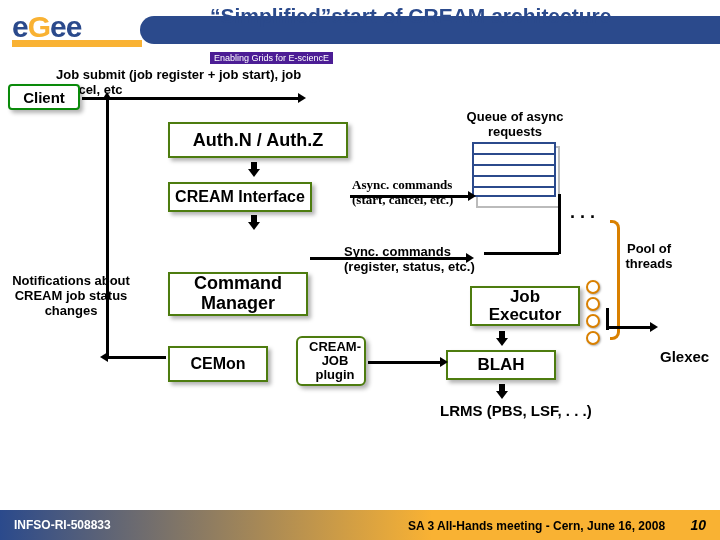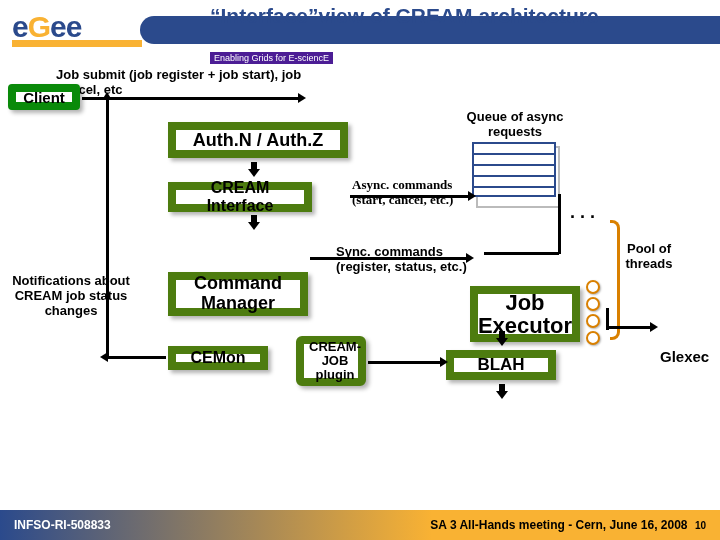--- a/index.html
+++ b/index.html
@@ -13,38 +13,38 @@
   .logo { position: absolute; top: 10px; left: 12px; width: 150px; height: 55px; }
   .logo-text { font-size: 30px; font-weight: bold; letter-spacing: -1px; }
   .logo .e1 { color: #2b4a8c; }
   .logo .g  { color: #f9b233; }
   .logo .e2 { color: #2b4a8c; }
   .logo .e3 { color: #2b4a8c; }
   .logo-underline { width: 130px; height: 7px; background: #f9b233; margin-top: -4px; }
   
   
   .diagram { position: relative; width: 100%; height: 420px; }
-  .box { position: absolute; border: 8px solid #4d7c0f; background: #fff; display: flex; align-items: center; justify-content: center; text-align: center; font-weight: bold; box-shadow: 3px 3px 4px rgba(0,0,0,.3); }
+  .box { position: absolute; border: 2px solid #4d7c0f; background: #fff; display: flex; align-items: center; justify-content: center; text-align: center; font-weight: bold; box-shadow: 3px 3px 4px rgba(0,0,0,.3); }
   .box.small { font-size: 13px; }
   .box.green { border-color: #0a8a0a; }
   
   .client-box { top: 14px; left: 8px; width: 72px; height: 26px; font-size: 15px; border-radius: 4px; }
   .authn-box { top: 52px; left: 168px; width: 180px; height: 36px; font-size: 18px; }
   .cream-box { top: 112px; left: 168px; width: 144px; height: 30px; font-size: 16px; }
   .cmdmgr-box { top: 166px; left: 168px; width: 140px; height: 44px; font-size: 18px; line-height: 1.1; margin-top: 36px; }
-  .cemon-box  { top: 276px; left: 168px; width: 100px; height: 24px; font-size: 16px; }
+  .cemon-box  { top: 276px; left: 168px; width: 100px; height: 36px; font-size: 16px; }
   .plugin-box { top: 266px; left: 296px; width: 70px; height: 50px; font-size: 12px; border-radius: 6px; line-height: 1.1; padding-left: 8px; }
-  .jobexec-box{ top: 216px; left: 470px; width: 110px; height: 56px; font-size: 22px; line-height: 1.05; }
+  .jobexec-box{ top: 216px; left: 470px; width: 110px; height: 40px; font-size: 17px; line-height: 1.05; }
   .blah-box   { top: 280px; left: 446px; width: 110px; height: 30px; font-size: 17px; }
   
   .label { position: absolute; font-size: 13px; font-weight: bold; color: #000; line-height: 1.15; }
   .jobsubmit-label { top: -2px; left: 56px; width: 260px; }
   .queue-label { top: 40px; left: 460px; width: 110px; text-align: center; }
   .async-label { top: 108px; left: 352px; width: 130px; font-family: Liberation Serif, serif; }
-  .sync-label  { top: 175px; left: 336px; width: 150px; }
+  .sync-label  { top: 175px; left: 344px; width: 150px; }
   .pool-label  { top: 172px; left: 614px; width: 70px; text-align: center; }
   .glexec-label{ top: 242px; left: 660px; font-size: 15px; margin-top: 36px; }
   .lrms-label  { top: 332px; left: 440px; font-size: 15px; }
   .notif-label { top: 204px; left: 6px; width: 130px; text-align: center; }
   .dots-label  { top: 132px; left: 570px; font-size: 18px; font-weight: bold; }
   
   
   .queue { position: absolute; top: 72px; left: 472px; width: 84px; height: 62px; }
   .queue-slot { width: 100%; height: 11px; border: 2px solid #2b4a8c; border-bottom: 0; background: #fff; }
   .queue-slot:last-child { border-bottom: 2px solid #2b4a8c; }
@@ -78,34 +78,34 @@
   
   
   .cap-right { position: absolute; border-top: 5px solid transparent; border-bottom: 5px solid transparent; border-left: 8px solid #000; }
   .cap-left  { position: absolute; border-top: 5px solid transparent; border-bottom: 5px solid transparent; border-right: 8px solid #000; }
   .cap-up    { position: absolute; border-left: 5px solid transparent; border-right: 5px solid transparent; border-bottom: 8px solid #000; }
   
   
   .footer { position: absolute; bottom: 0; left: 0; right: 0; height: 30px; background: linear-gradient(to right, #2b4a8c 0%, #f9b233 60%, #f9b233 100%); display: flex; align-items: center; justify-content: space-between; padding: 0 14px; font-size: 12px; }
   .footer-left { color: #fff; font-weight: bold; }
   .footer-right { color: #000; font-weight: bold; }
-  .footer-page { margin-left: 4px; font-size: 10px; }
+  .footer-page { margin-left: 22px; font-size: 14px; font-style: italic; }
 </style>
 </head>
 <body>
 
 <div class="header">
   <div class="header-bar"></div>
   <div class="logo">
     <span class="logo-text">
       <span class="e1">e</span><span class="g">G</span><span class="e2">e</span><span class="e3">e</span>
     </span>
     <div class="logo-underline"></div>
   </div>
-  <div class="title">“Interface”view of CREAM architecture</div>
+  <div class="title">“Simplified”start of CREAM architecture</div>
   <div class="subtitle">Enabling Grids for E-sciencE</div>
 </div>
 
 <div class="diagram">
 
   <div class="label jobsubmit-label">Job submit (job register + job start), job cancel, etc</div>
   <div class="box green client-box">Client</div>
 
   <div class="box authn-box">Auth.N / Auth.Z</div>
   <span class="dnarrow a1"></span>
@@ -127,20 +127,21 @@
   </div>
 
   <div class="label async-label">Async. commands (start, cancel, etc.)</div>
   <div class="label sync-label">Sync. commands (register, status, etc.)</div>
   <div class="label dots-label">. . .</div>
 
   <div class="box jobexec-box">Job Executor</div>
   <span class="dnarrow a3"></span>
   <div class="box blah-box">BLAH</div>
   <span class="dnarrow a4"></span>
+  <div class="label lrms-label">LRMS (PBS, LSF, . . .)</div>
 
   <div class="bracket"></div>
   <div class="label pool-label">Pool of threads</div>
   <div class="pool">
     <div class="thread"></div>
     <div class="thread"></div>
     <div class="thread"></div>
     <div class="thread"></div>
   </div>
   <div class="label glexec-label">Glexec</div>

